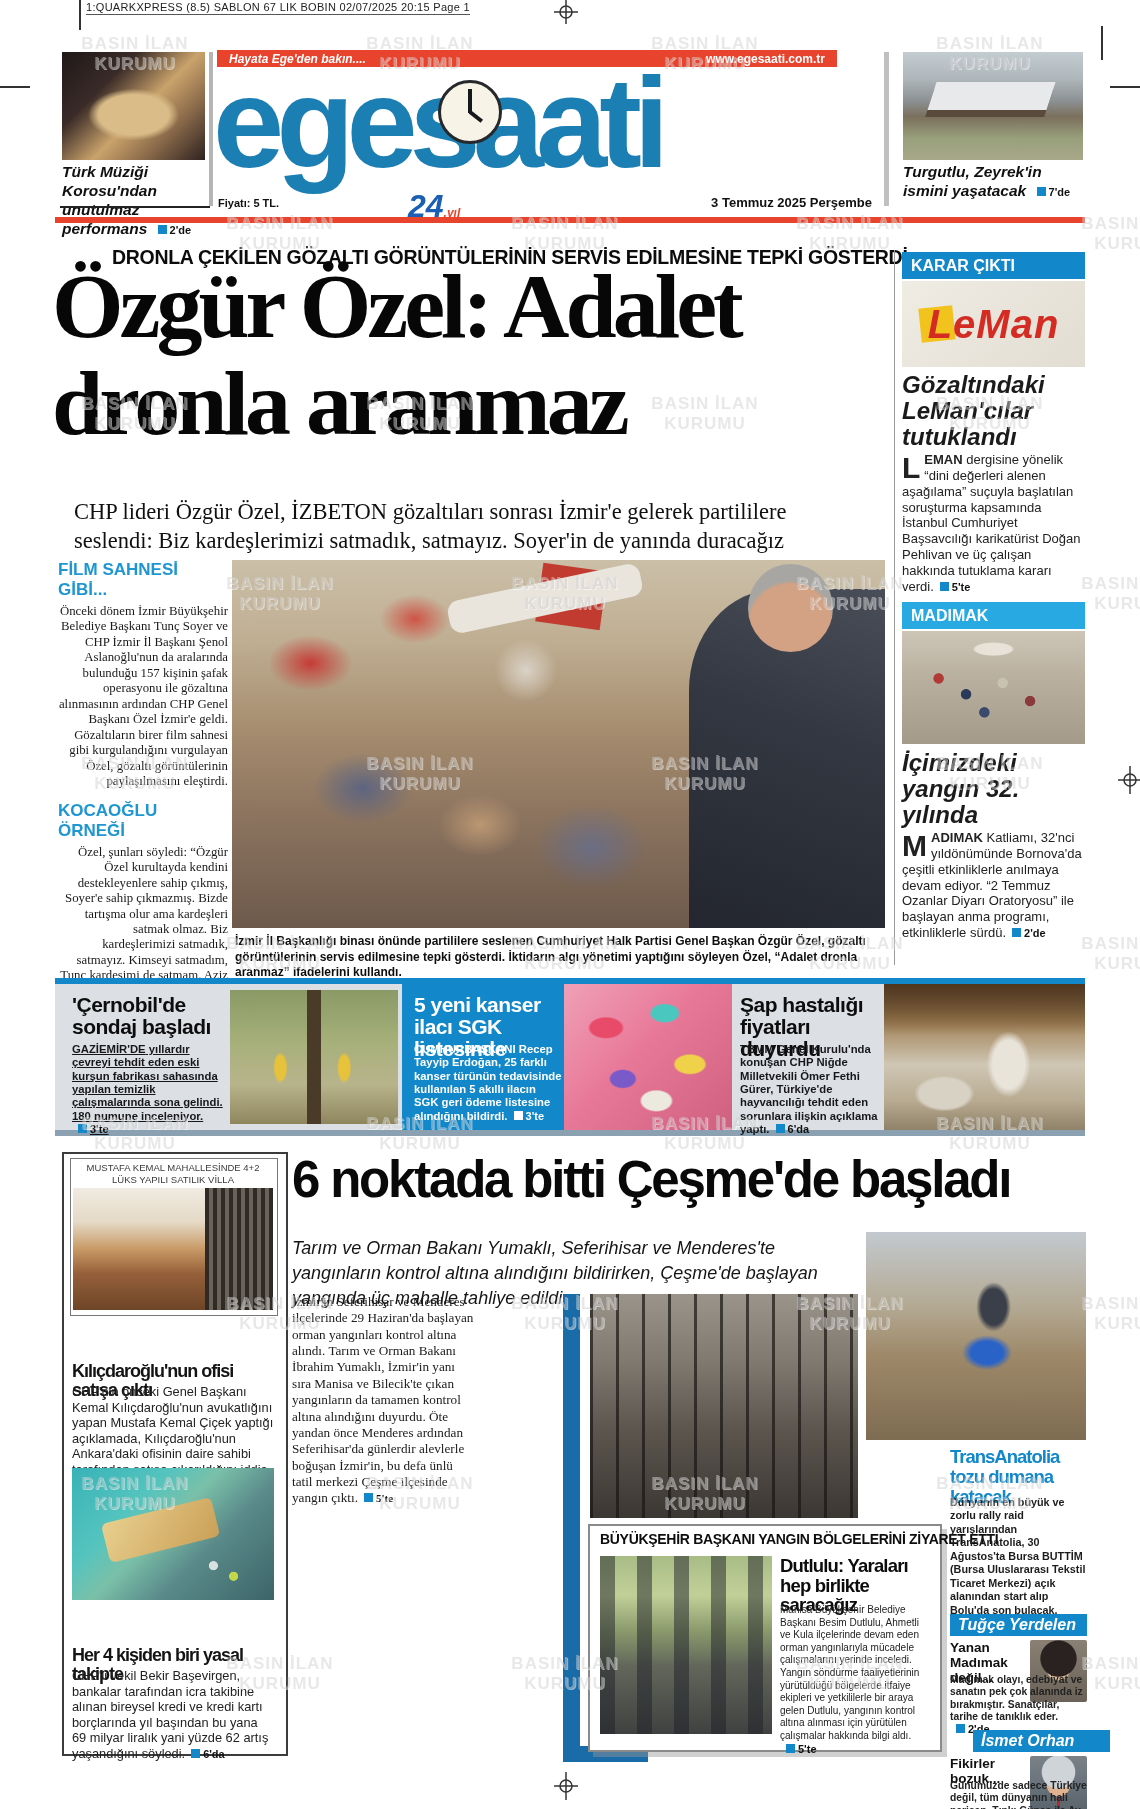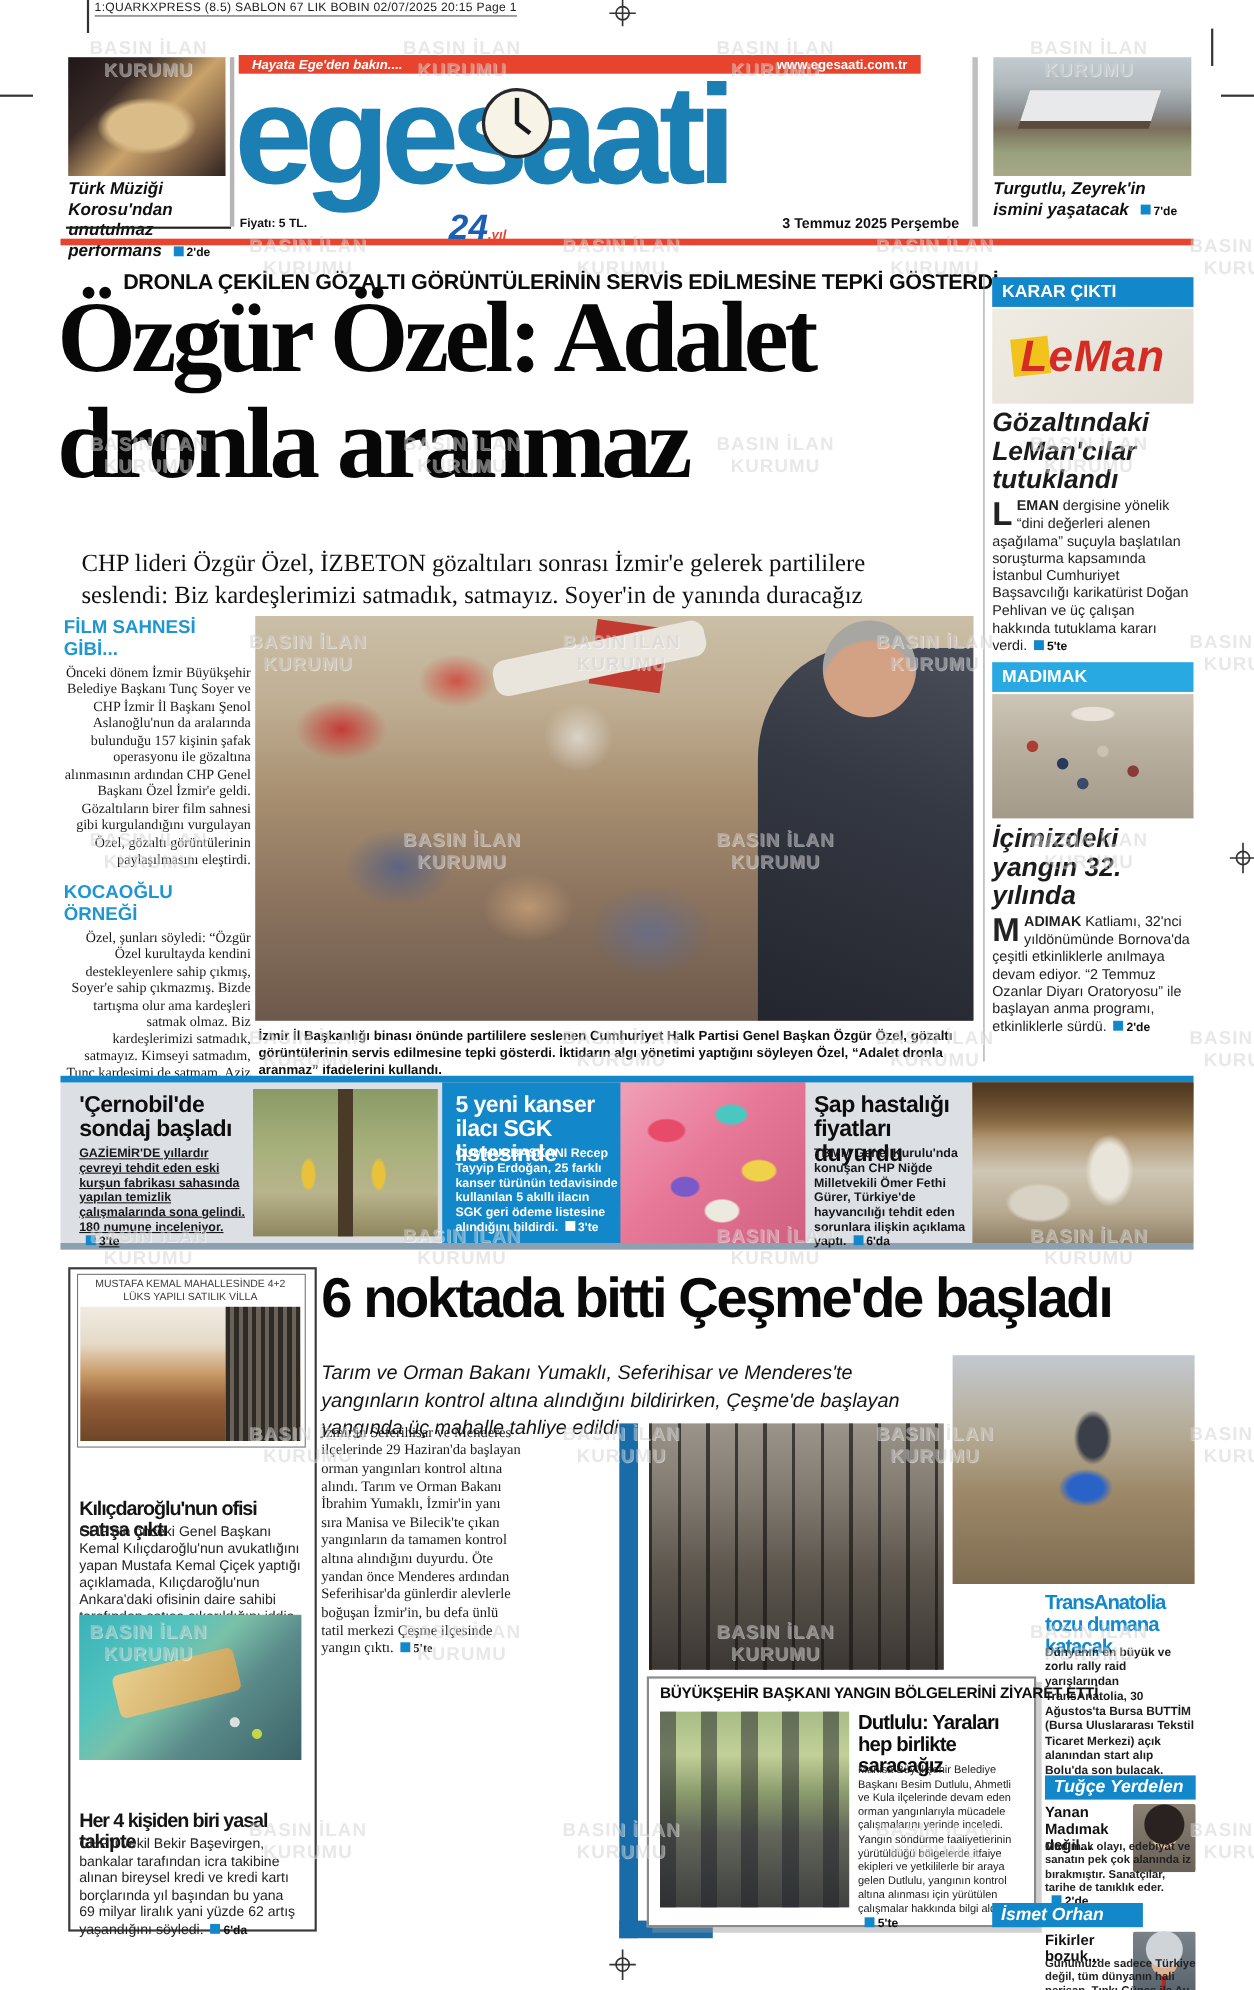--- a/index.html
+++ b/index.html
@@ -196,21 +196,21 @@
   .db-t{left:780px;top:1604px;width:152px;font-size:10px;line-height:1.26;color:#222;}
 
   
   .rally-h{left:950px;top:1447px;width:140px;font-weight:bold;font-size:18.5px;line-height:1.08;
            letter-spacing:-1px;color:#1287c9;}
   .rally-t{left:950px;top:1496px;width:137px;font-size:10.8px;line-height:1.25;color:#1c1c1c;font-weight:bold;}
   .colm-bar{width:137px;height:22px;background:#1287c9;color:#fff;font-weight:bold;font-style:italic;
             font-size:16px;line-height:22px;}
   .colm-bar span{margin-left:8px;}
   .colm1-bar{left:950px;top:1614px;}
-  .colm2-bar{left:902px;top:1730px;}
+  .colm2-bar{left:973px;top:1730px;}
   .colm-h{width:82px;font-weight:bold;font-size:13.5px;line-height:1.12;color:#101010;}
   .colm1-h{left:950px;top:1640px;}
   .colm2-h{left:950px;top:1756px;}
   .portrait{width:57px;height:62px;border-radius:2px;}
   .colm1-ph{left:1030px;top:1640px;
     background:
      radial-gradient(circle at 50% 30%,#2a2220 0 34%,transparent 36%),
      radial-gradient(circle at 50% 46%,#e7c3a0 0 26%,transparent 28%),
      linear-gradient(180deg,#8a8074,#6a6258);}
   .colm2-ph{left:1030px;top:1756px;

